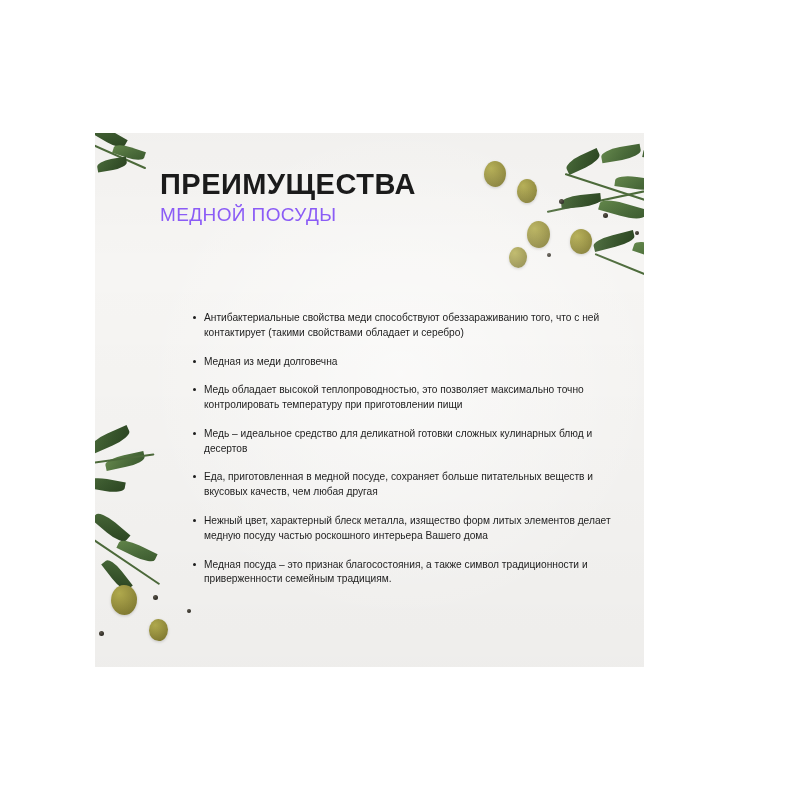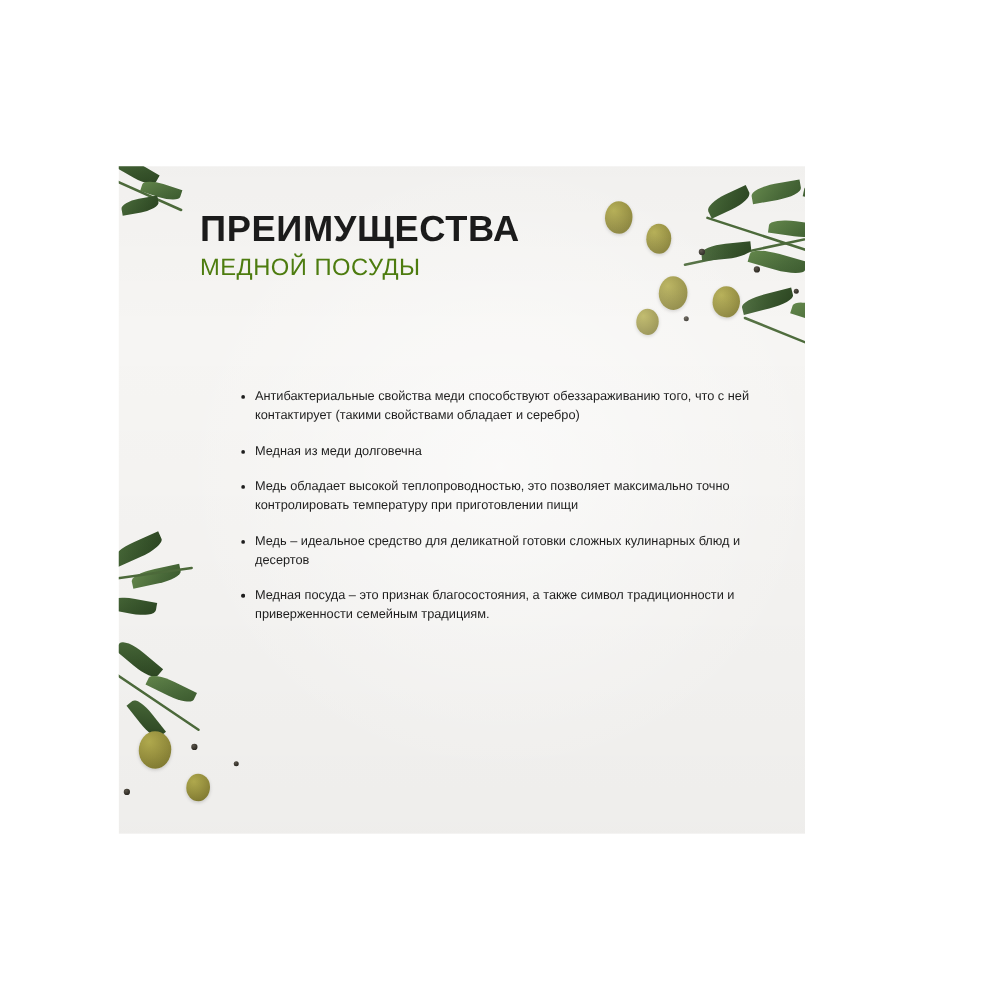--- a/index.html
+++ b/index.html
@@ -98,21 +98,21 @@
     font-weight: bold;
     letter-spacing: 0.5px;
     color: #1b1b1b;
     line-height: 1.05;
     white-space: nowrap;
   }
 
   #title-sub {
     font-size: 19px;
     font-weight: normal;
-    color: #4d7c0f;
+    color: #8b5cf6;
     letter-spacing: 0.4px;
     margin-top: 5px;
     white-space: nowrap;
   }
 
   #intro {
     position: absolute;
     left: 98px;
     top: 136px;
     width: 420px;
@@ -232,20 +232,25 @@
         <div class="bullet">
           <span class="dot"></span>
           <span>Медь обладает высокой теплопроводностью, это позволяет максимально точно контролировать температуру при приготовлении пищи</span>
         </div>
         <div class="bullet">
           <span class="dot"></span>
           <span>Медь – идеальное средство для деликатной готовки сложных кулинарных блюд и десертов</span>
         </div>
         <div class="bullet">
           <span class="dot"></span>
+          <span>Еда, приготовленная в медной посуде, сохраняет больше питательных веществ и вкусовых качеств, чем любая другая</span>
+        </div>
+        <div class="bullet">
+          <span class="dot"></span>
+          <span>Нежный цвет, характерный блеск металла, изящество форм литых элементов делает медную посуду частью роскошного интерьера Вашего дома</span>
         </div>
         <div class="bullet">
           <span class="dot"></span>
           <span>Медная посуда – это признак благосостояния, а также символ традиционности и приверженности семейным традициям.</span>
         </div>
       </div>
 
     </div>
   </div>
 </div>

